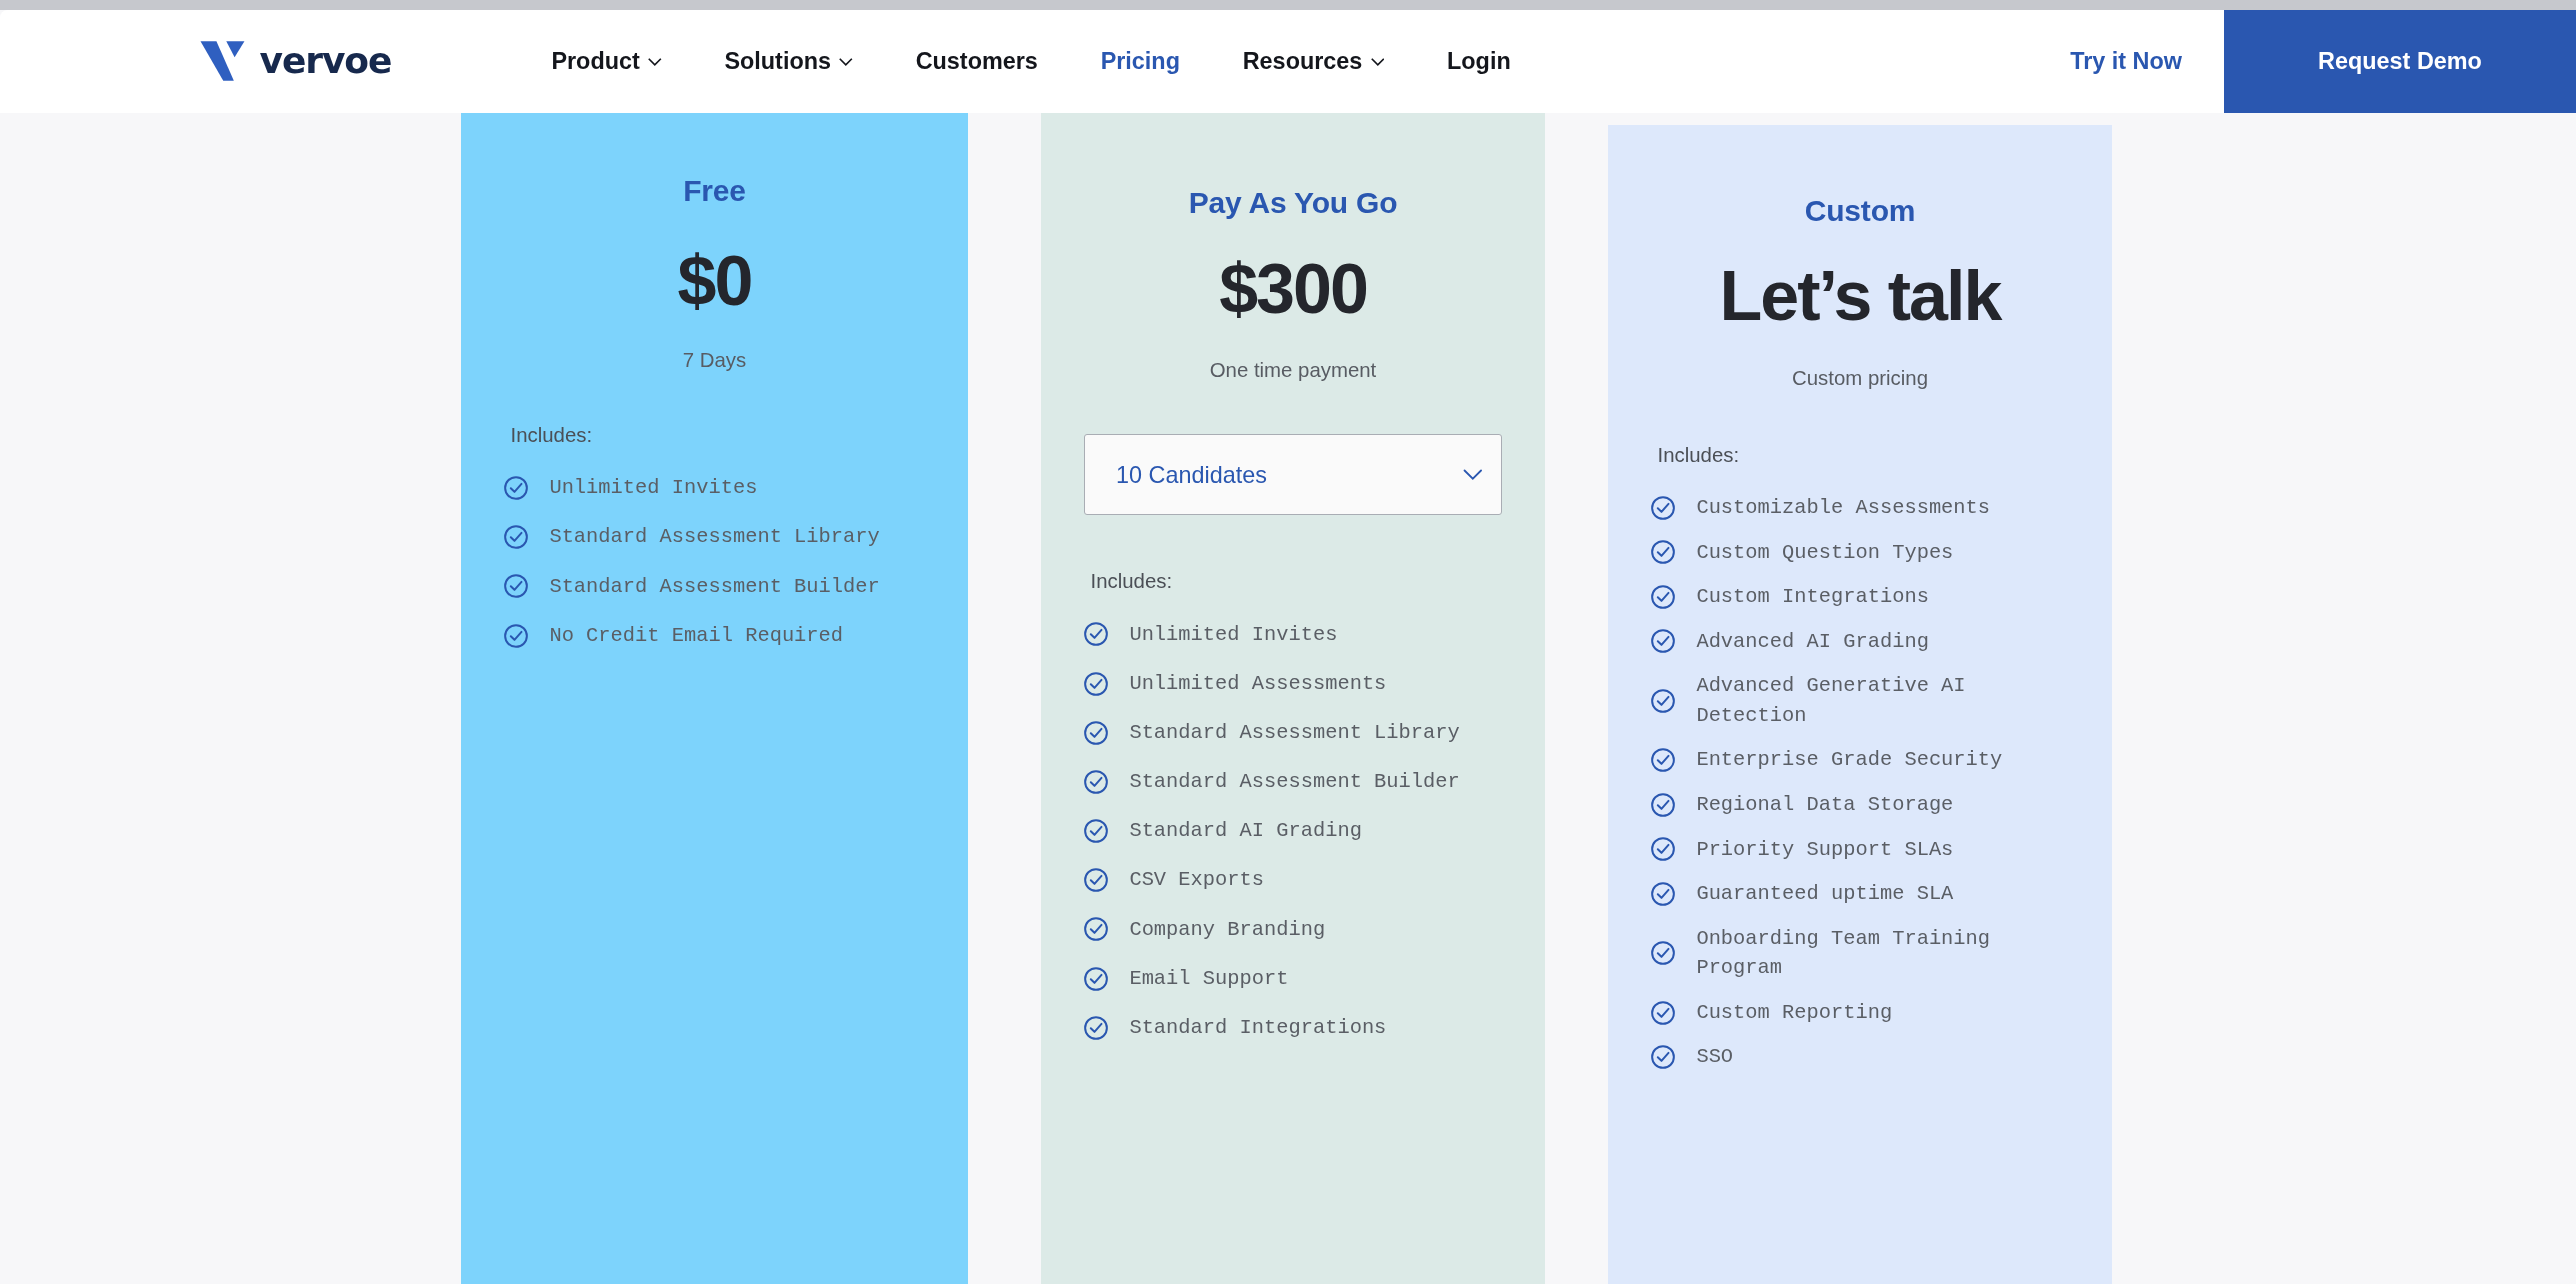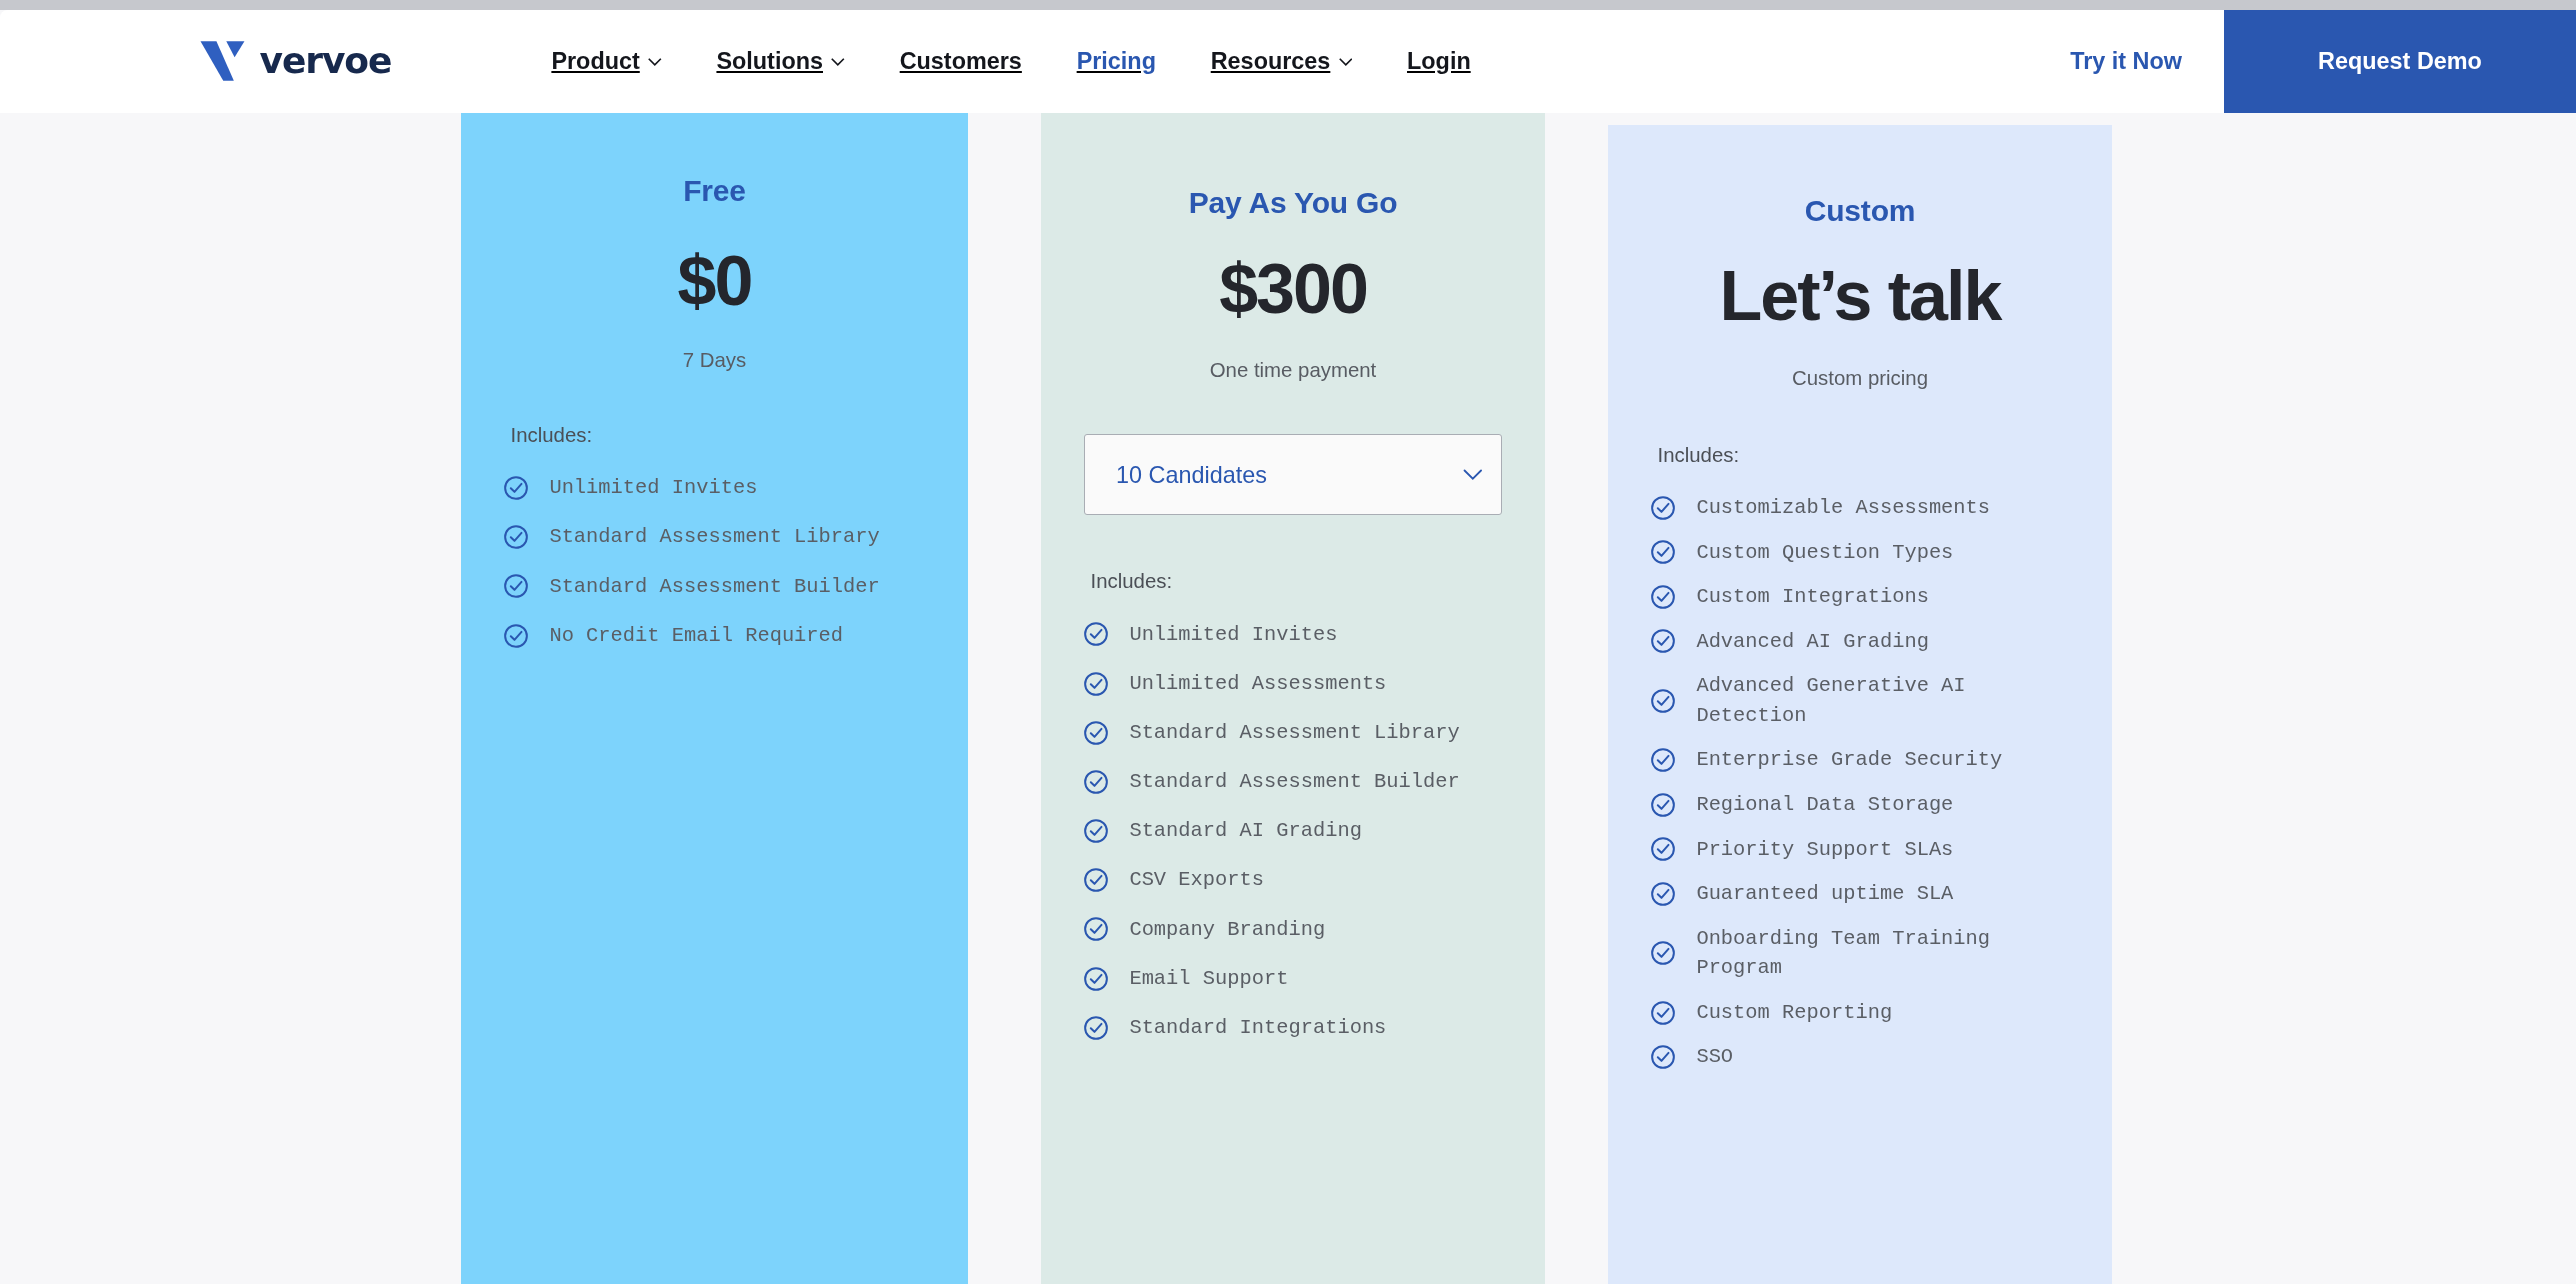--- a/index.html
+++ b/index.html
@@ -64,22 +64,21 @@
     line-height: 1;
   }
 
   .main-nav {
     position: absolute;
     left: 528px;
     top: 0;
     height: 103px;
     display: flex;
     align-items: center;
-    gap: 8px;
-    text-decoration: underline;
+    gap: 16px;
   }
   .nav-item {
     display: flex;
     align-items: center;
     gap: 8.3px;
     padding: 0 23.4px;
     font-size: 23.4px;
     font-weight: 700;
     color: #14161c;
     cursor: pointer;

